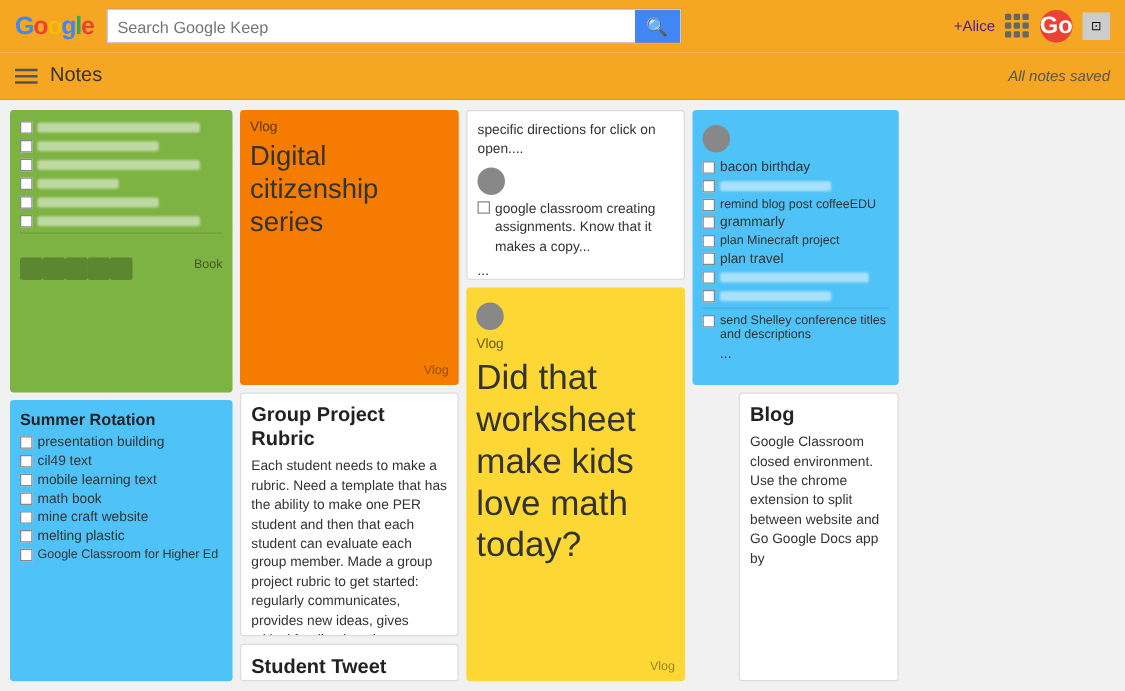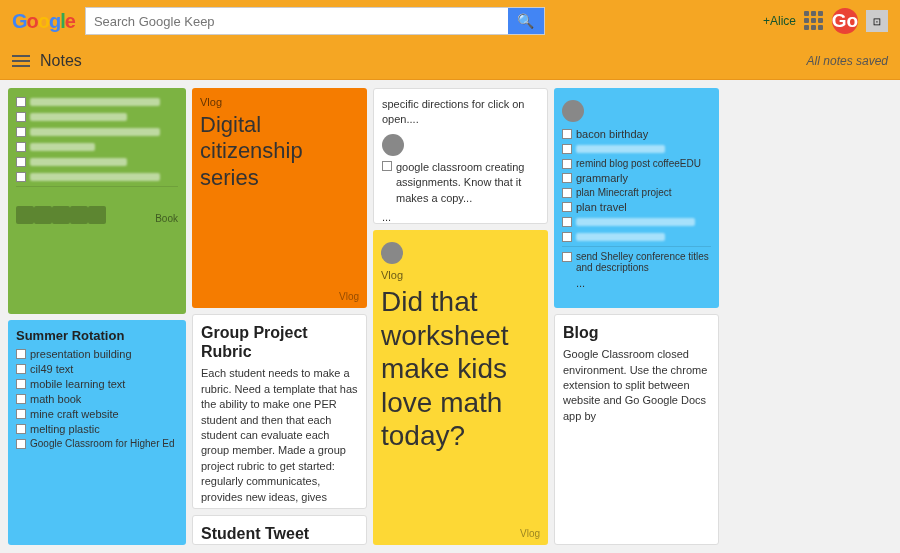--- a/index.html
+++ b/index.html
@@ -55,21 +55,21 @@
     .search-icon-svg { color: white; font-size: 14px; }
 
     .header-right {
       margin-left: auto;
       display: flex;
       align-items: center;
       gap: 8px;
     }
     .alice-btn {
       font-size: 12px;
-      color: #14532d;
+      color: #4c1d95;
       cursor: pointer;
     }
     .grid-icon {
       width: 20px;
       height: 20px;
       display: grid;
       grid-template-columns: repeat(3, 5px);
       grid-template-rows: repeat(3, 5px);
       gap: 2px;
     }
@@ -184,21 +184,21 @@
       height: 10px;
       border: 1px solid #888;
       background: white;
       flex-shrink: 0;
       margin-top: 1px;
     }
 
     
     .card-footer {
       display: flex;
-      align-items: flex-end;
+      align-items: flex-start;
       gap: 0;
       margin-top: 6px;
       padding-top: 4px;
     }
     .footer-icon {
       width: 16px;
       height: 16px;
       background: rgba(0,0,0,0.2);
       border-radius: 50%;
       cursor: pointer;
@@ -437,21 +437,21 @@
         <div class="blur-line medium"></div>
       </div>
       <div class="section-divider"></div>
       <div class="check-item" style="margin-top:4px;">
         <div class="check-box"></div>
         <span style="font-size:10px;">send Shelley conference titles and descriptions</span>
       </div>
       <div class="note-body" style="margin-top:3px; padding-left:14px;">...</div>
     </div>
 
-    <div class="note-card white" style="flex:1;">
+    <div class="note-card white" style="flex:1;margin-left:37px;">
       <div class="note-title medium">Blog</div>
       <div style="height:5px;"></div>
       <div class="note-body">Google Classroom closed environment. Use the chrome extension to split between website and Go Google Docs app by</div>
     </div>
 
   </div>
 
 </div>
 
 </body></html>

